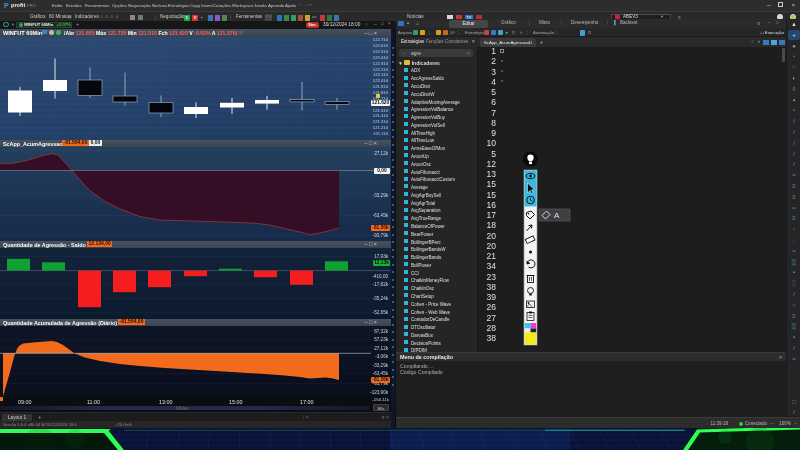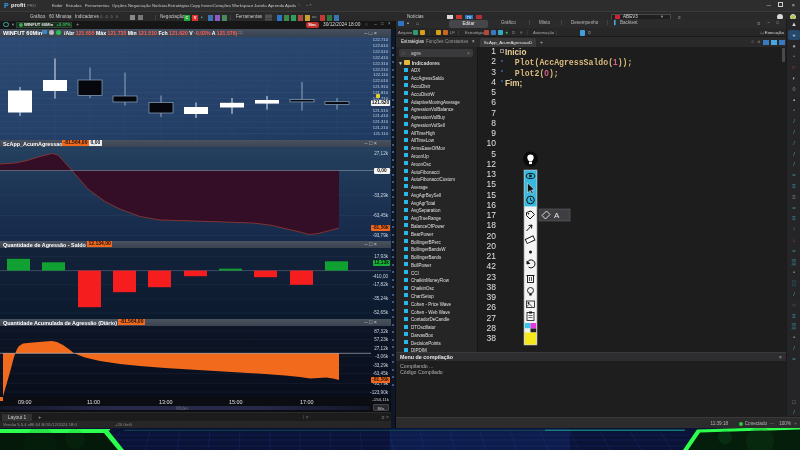--- a/index.html
+++ b/index.html
@@ -612,34 +612,30 @@
           <div style="position:absolute;right:3px;top:111.75px;height:10.25px;">12</div>
           <div style="position:absolute;right:3px;top:122px;height:10.25px;">13</div>
           <div style="position:absolute;right:3px;top:132.25px;height:10.25px;">15</div>
           <div style="position:absolute;right:3px;top:142.5px;height:10.25px;">15</div>
           <div style="position:absolute;right:3px;top:152.75px;height:10.25px;">16</div>
           <div style="position:absolute;right:3px;top:163px;height:10.25px;">17</div>
           <div style="position:absolute;right:3px;top:173.25px;height:10.25px;">18</div>
           <div style="position:absolute;right:3px;top:183.5px;height:10.25px;">20</div>
           <div style="position:absolute;right:3px;top:193.75px;height:10.25px;">20</div>
           <div style="position:absolute;right:3px;top:204px;height:10.25px;">21</div>
-          <div style="position:absolute;right:3px;top:214.25px;height:10.25px;">42</div>
+          <div style="position:absolute;right:3px;top:214.25px;height:10.25px;">34</div>
           <div style="position:absolute;right:3px;top:224.5px;height:10.25px;">23</div>
           <div style="position:absolute;right:3px;top:234.75px;height:10.25px;">38</div>
           <div style="position:absolute;right:3px;top:245px;height:10.25px;">39</div>
           <div style="position:absolute;right:3px;top:255.25px;height:10.25px;">26</div>
           <div style="position:absolute;right:3px;top:265.5px;height:10.25px;">27</div>
           <div style="position:absolute;right:3px;top:275.75px;height:10.25px;">28</div>
           <div style="position:absolute;right:3px;top:286px;height:10.25px;">38</div>
           <div style="position:absolute;right:3px;top:296.25px;height:10.25px;margin-top:10px;">30</div>
         </div>
-  <div class="abs" style="left:26px;top:1px;font-family:'Liberation Mono',monospace;font-size:8.2px;line-height:10.25px;color:#d8b97e;white-space:pre;font-weight:bold;"><span style="color:#e8cf9a;">Inicio</span>
-  Plot(AccAgressSaldo(<span style="color:#d95f8d;">1</span>));
-  Plot2(<span style="color:#d95f8d;">0</span>);
-<span style="color:#e8cf9a;">Fim;</span></div>
   <span class="abs" style="left:20.5px;top:2px;width:4px;height:4px;border:0.8px solid #888;"></span>
   <span class="abs" style="left:21.5px;top:13px;width:2.4px;height:2.4px;background:#3566b8;border-radius:50%;"></span>
   <span class="abs" style="left:21.5px;top:23px;width:2.4px;height:2.4px;background:#3566b8;border-radius:50%;"></span>
   <span class="abs" style="left:21.5px;top:33px;width:2.4px;height:2.4px;background:#3566b8;border-radius:50%;"></span>
   <span class="abs" style="right:1px;top:1px;width:3px;height:14px;background:#4a4a4a;border-radius:1px;"></span>
  </div>
 
  <div class="abs" style="left:0;top:333px;width:390px;height:64px;background:#1e1e1f;border-top:1px solid #3a3a3a;">
   <div class="abs" style="left:0;top:0;width:390px;height:8px;background:#2d2d30;">
    <span class="abs" style="left:4px;top:1px;color:#e8e8e8;font-size:5.4px;font-weight:bold;">Menu de compilação</span>

